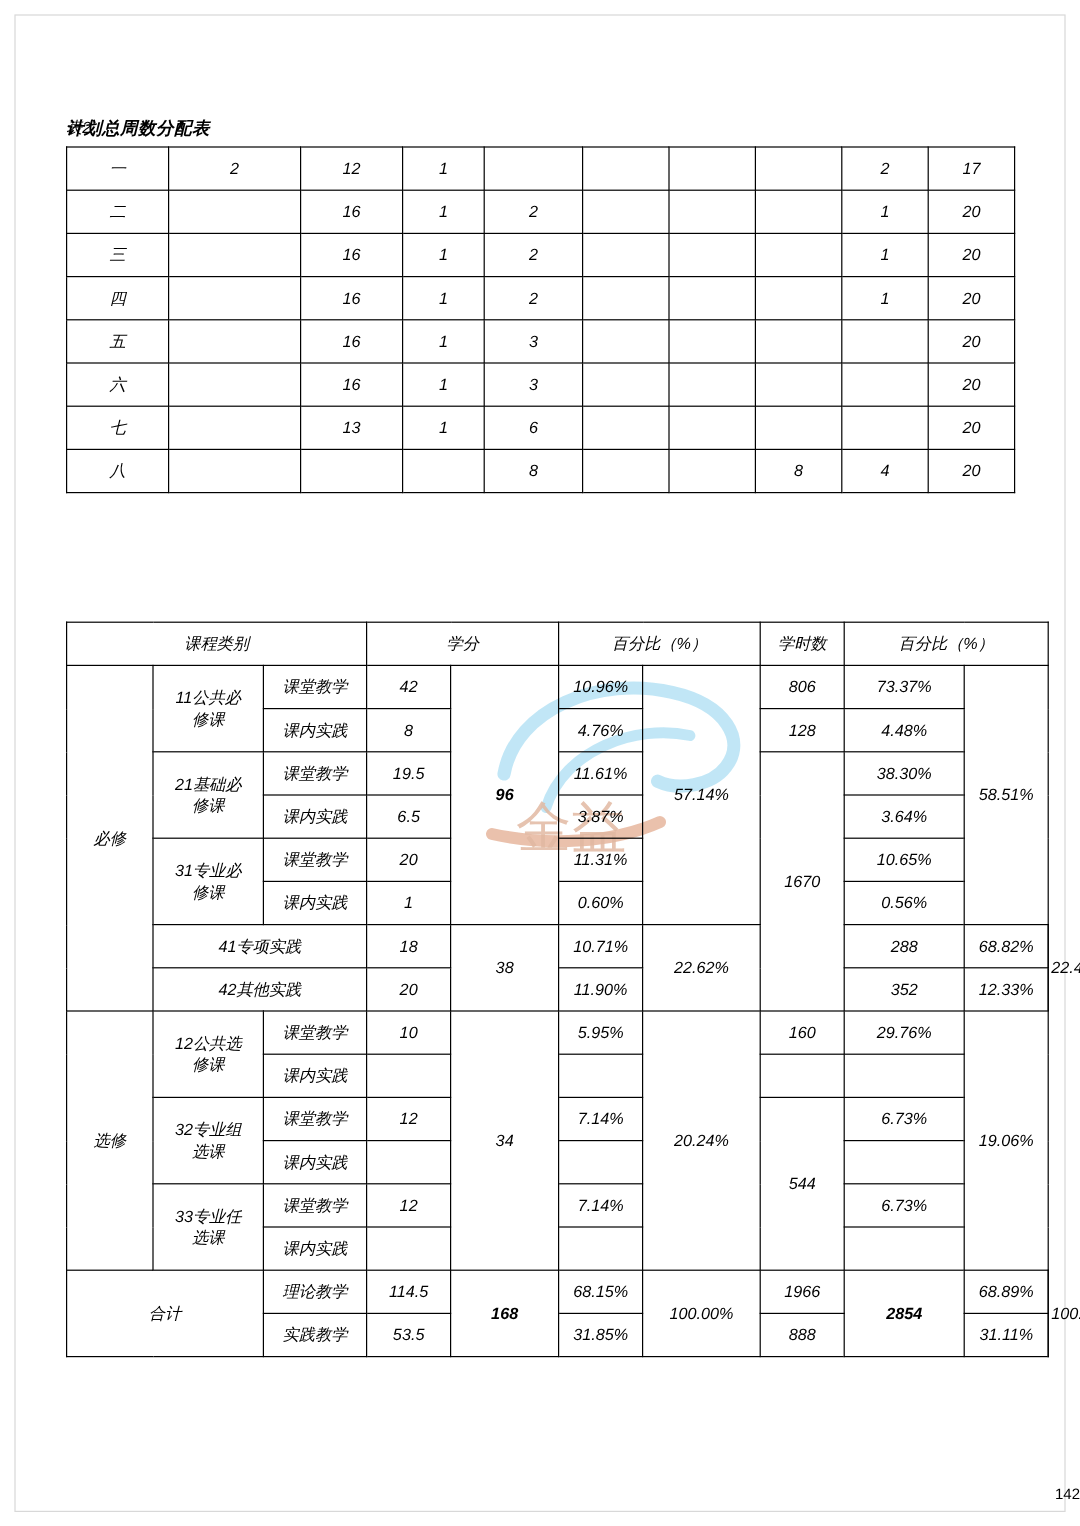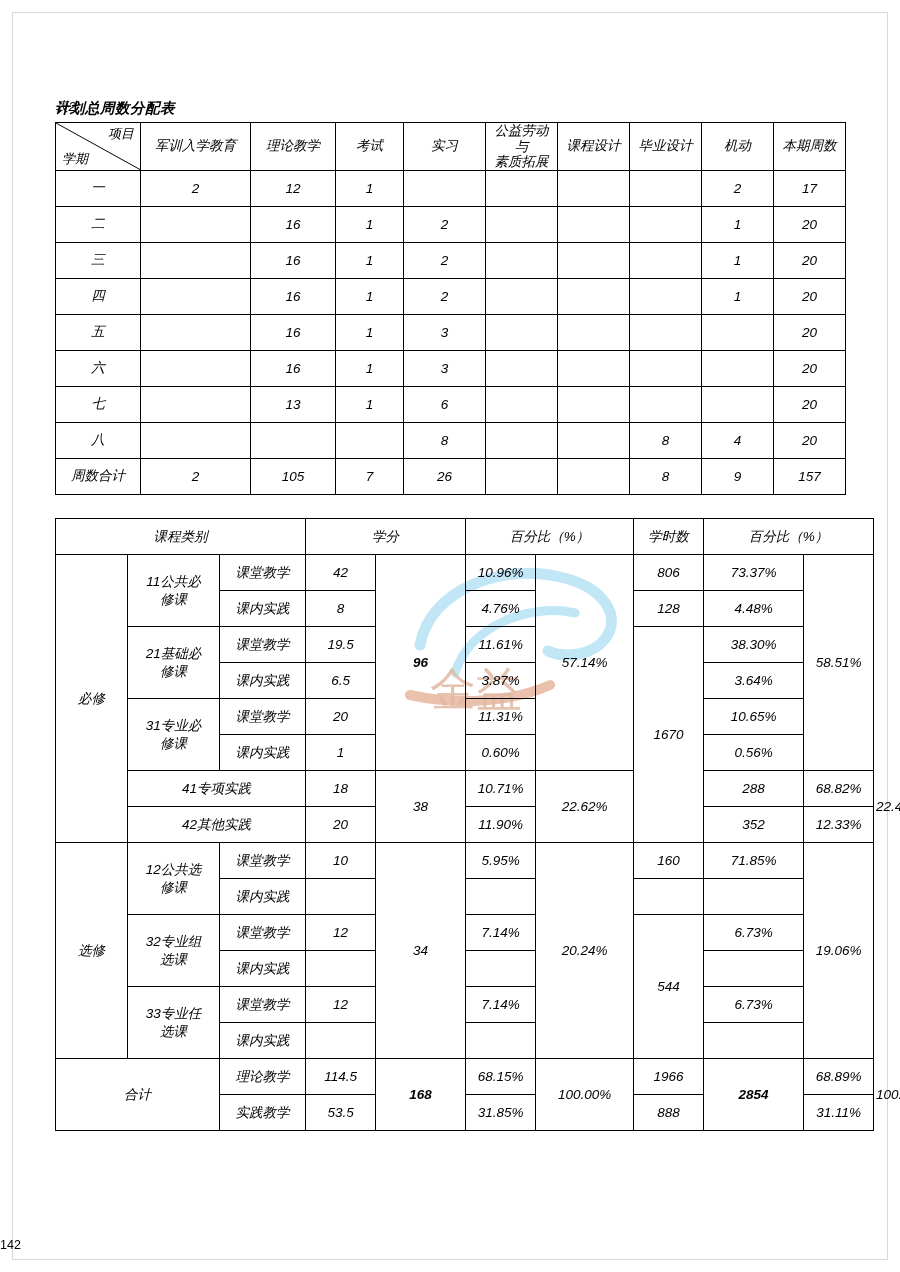--- a/index.html
+++ b/index.html
@@ -122,21 +122,21 @@
 
   td.vert-label {
     font-size: 13.5px;
   }
 
   .pagenum {
     position: absolute;
     width: 100%;
     left: 0;
     top: 1238px;
-    text-align: left;
+    text-align: right;
     font-size: 12.5px;
     font-family: "Liberation Sans", sans-serif;
   }
 </style>
 </head>
 <body>
 
 <div class="page">
   <div class="border-frame"></div>
 
@@ -159,41 +159,20 @@
         <col style="width:85px">
         <col style="width:68px">
         <col style="width:82px">
         <col style="width:72px">
         <col style="width:72px">
         <col style="width:72px">
         <col style="width:72px">
         <col style="width:72px">
       </colgroup>
       <tbody>
-        <tr>
-          <td class="corner">
-            <svg class="diag" viewBox="0 0 85 47" preserveAspectRatio="none">
-              <line x1="0" y1="0" x2="85" y2="47" stroke="#000" stroke-width="1"></line>
-            </svg>
-            <span class="c-top">项目</span>
-            <span class="c-bot">学期</span>
-          </td>
-          <td>军训入学教育</td>
-          <td>理论教学</td>
-          <td>考试</td>
-          <td>实习</td>
-          <td class="small">
-            <div>公益劳动与</div>
-            <div>素质拓展</div>
-          </td>
-          <td>课程设计</td>
-          <td>毕业设计</td>
-          <td>机动</td>
-          <td>本期周数</td>
-        </tr>
 
         <tr>
           <td>一</td>
           <td>2</td>
           <td>12</td>
           <td>1</td>
           <td></td>
           <td></td>
           <td></td>
           <td></td>
@@ -276,32 +255,20 @@
           <td>八</td>
           <td></td>
           <td></td>
           <td></td>
           <td>8</td>
           <td></td>
           <td></td>
           <td>8</td>
           <td>4</td>
           <td>20</td>
-        </tr>
-        <tr>
-          <td>周数合计</td>
-          <td>2</td>
-          <td>105</td>
-          <td>7</td>
-          <td>26</td>
-          <td></td>
-          <td></td>
-          <td>8</td>
-          <td>9</td>
-          <td>157</td>
         </tr>
       </tbody>
     </table>
   </div>
 
   <div class="table-block" id="block-table3">
     <table class="grid">
       <colgroup>
         <col style="width:72px">
         <col style="width:92px">
@@ -405,21 +372,21 @@
           <td rowspan="2">
             <div>12公共选</div>
             <div>修课</div>
           </td>
           <td>课堂教学</td>
           <td>10</td>
           <td rowspan="6">34</td>
           <td>5.95%</td>
           <td rowspan="6">20.24%</td>
           <td>160</td>
-          <td>71.85%</td>
+          <td>29.76%</td>
           <td rowspan="6">19.06%</td>
         </tr>
         <tr>
           <td>课内实践</td>
           <td></td>
           <td></td>
           <td></td>
           <td></td>
         </tr>
 

